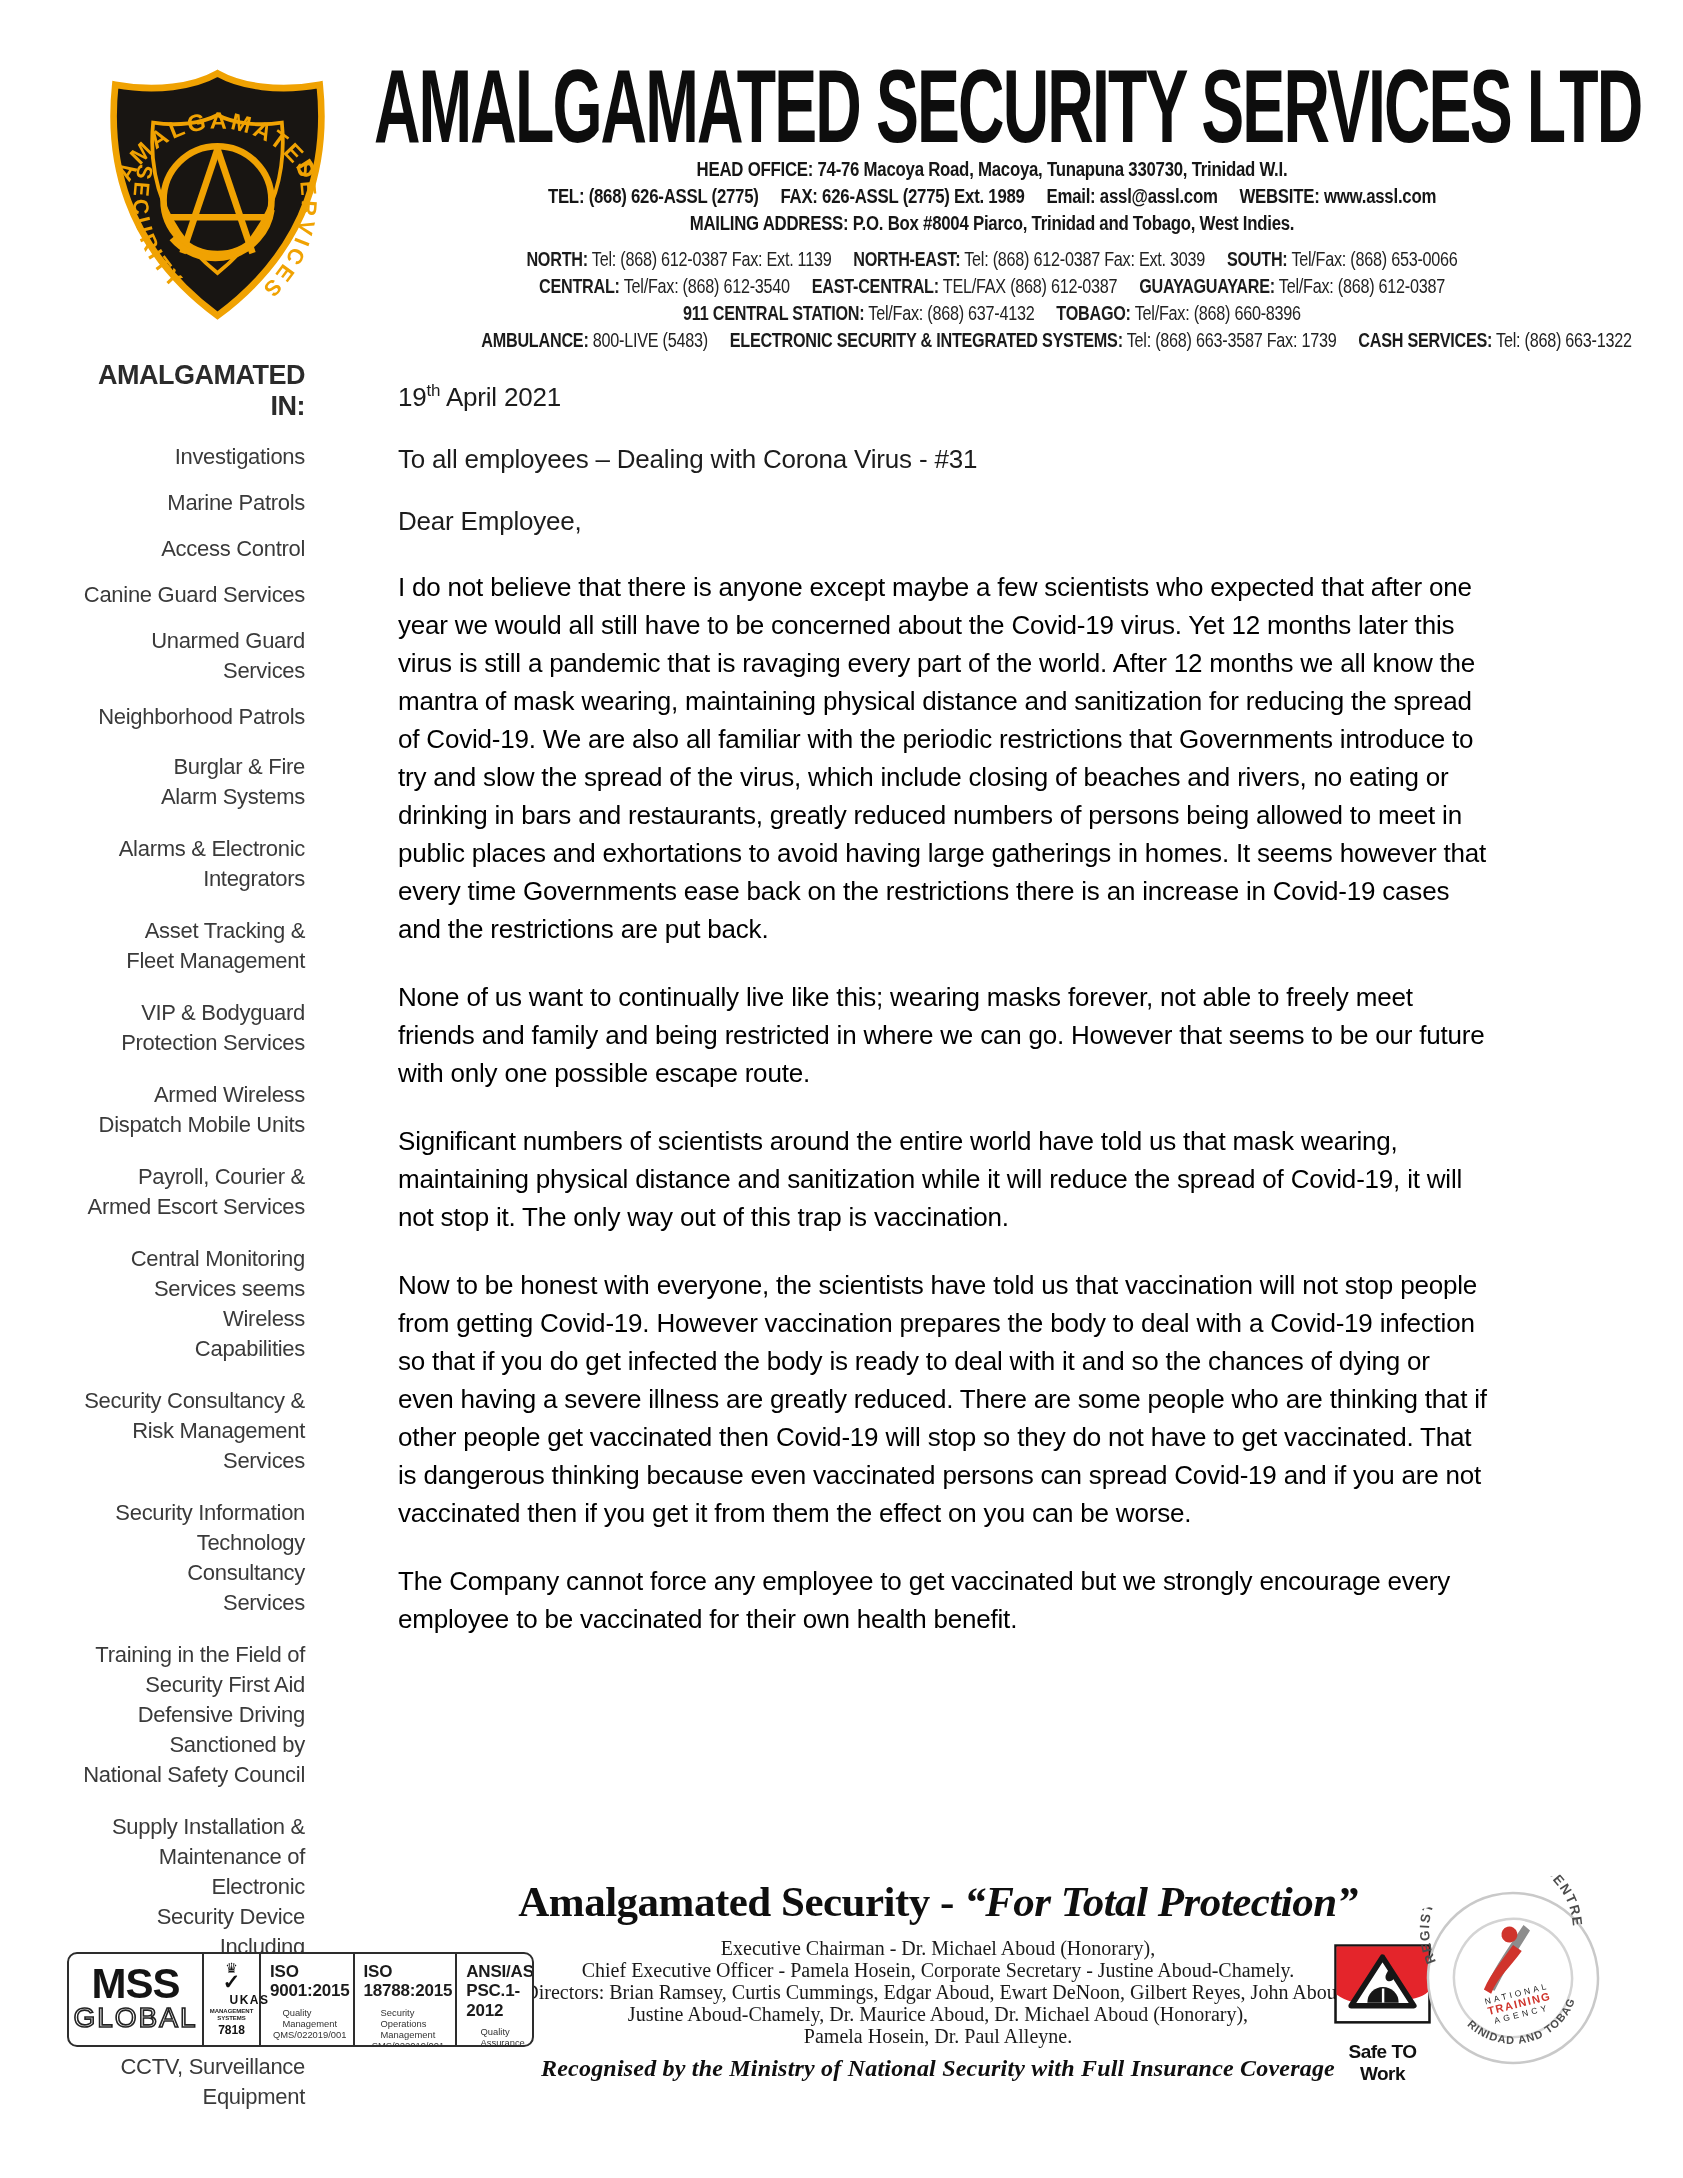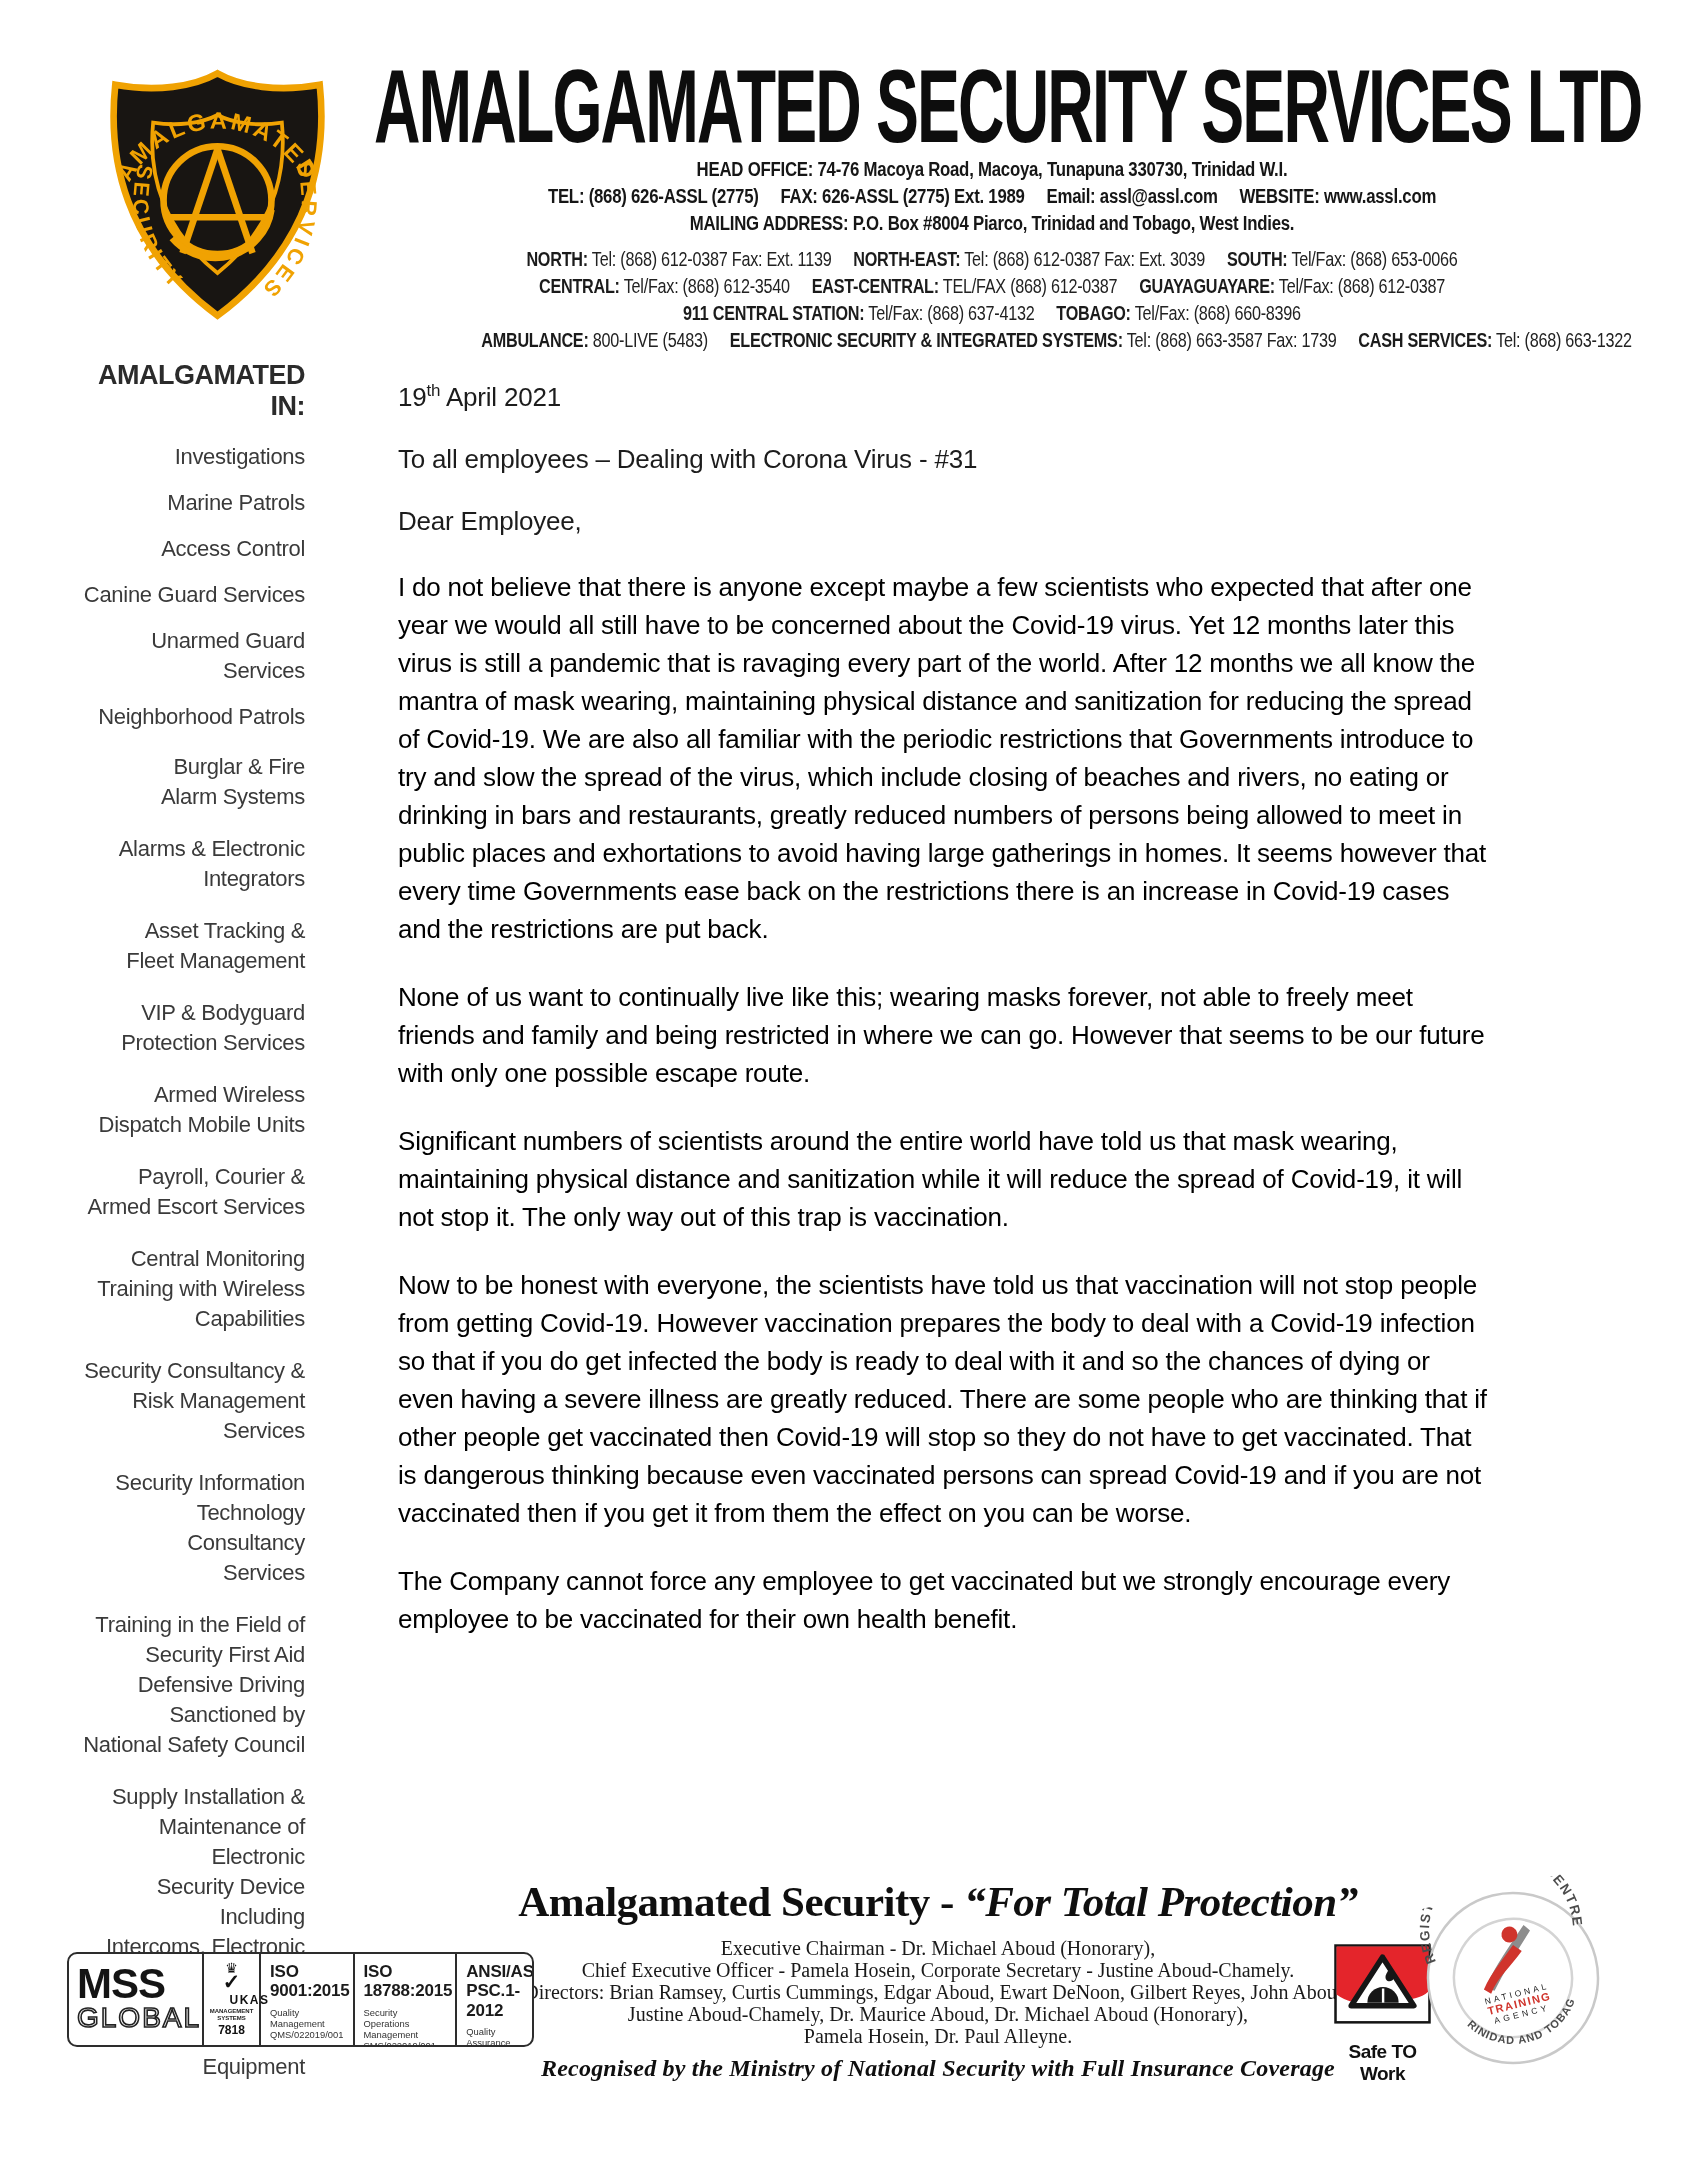--- a/index.html
+++ b/index.html
@@ -38,21 +38,21 @@
       font-family:"Liberation Serif",serif;color:#0f0f0f;}
   .slogan{font-size:43px;font-weight:bold;line-height:46px;letter-spacing:-0.5px;text-align:center;}
   .slogan .quote{font-style:italic;}
   .exec-block{margin-top:12px;}
   .exec-line{font-size:20px;line-height:22px;color:#1a1a1a;}
   .recognised{margin-top:8px;font-size:24px;font-weight:bold;font-style:italic;letter-spacing:0.2px;}
 
   
   .certs{position:absolute;left:67px;top:1952px;width:467px;height:95px;box-sizing:border-box;
       border:2.5px solid #2d2d2d;border-radius:10px;display:flex;background:#fff;overflow:hidden;}
-  .cpanel{box-sizing:border-box;border-left:2px solid #2d2d2d;display:flex;flex-direction:column;}
+  .cpanel{box-sizing:border-box;border-left:2px solid #2d2d2d;display:flex;flex-direction:column;align-items:center;}
   .cpanel:first-child{border-left:none;}
   .w-mss{width:133px;justify-content:center;padding:4px 8px;}
   .mss-top{font-weight:900;font-size:42px;line-height:36px;letter-spacing:-1px;color:#141414;}
   .mss-bottom{font-size:28px;line-height:31px;letter-spacing:2px;color:#fdfdfd;
       -webkit-text-stroke:1.6px #222;font-weight:normal;}
   .w-ukas{width:57px;align-items:center;justify-content:center;padding:3px 0;}
   .ukas-crown{font-size:14px;line-height:13px;color:#111;}
   .ukas-check{font-size:21px;line-height:18px;font-weight:bold;color:#111;margin-top:-2px;}
   .ukas-name{font-size:12px;font-weight:bold;letter-spacing:1.5px;color:#111;margin-top:2px;margin-left:36px;}
   .ukas-sub{font-size:6px;line-height:6.4px;font-weight:bold;color:#222;text-align:center;margin-top:1px;}
@@ -153,21 +153,21 @@
         <div class="side-item multi">
           <div class="side-line">Armed Wireless</div>
           <div class="side-line">Dispatch Mobile Units</div>
         </div>
         <div class="side-item multi">
           <div class="side-line">Payroll, Courier &amp;</div>
           <div class="side-line">Armed Escort Services</div>
         </div>
         <div class="side-item multi">
           <div class="side-line">Central Monitoring</div>
-          <div class="side-line">Training with Wireless</div>
+          <div class="side-line">Services seems Wireless</div>
           <div class="side-line">Capabilities</div>
         </div>
         <div class="side-item multi">
           <div class="side-line">Security Consultancy &amp;</div>
           <div class="side-line">Risk Management</div>
           <div class="side-line">Services</div>
         </div>
         <div class="side-item multi">
           <div class="side-line">Security Information</div>
           <div class="side-line">Technology Consultancy</div>

